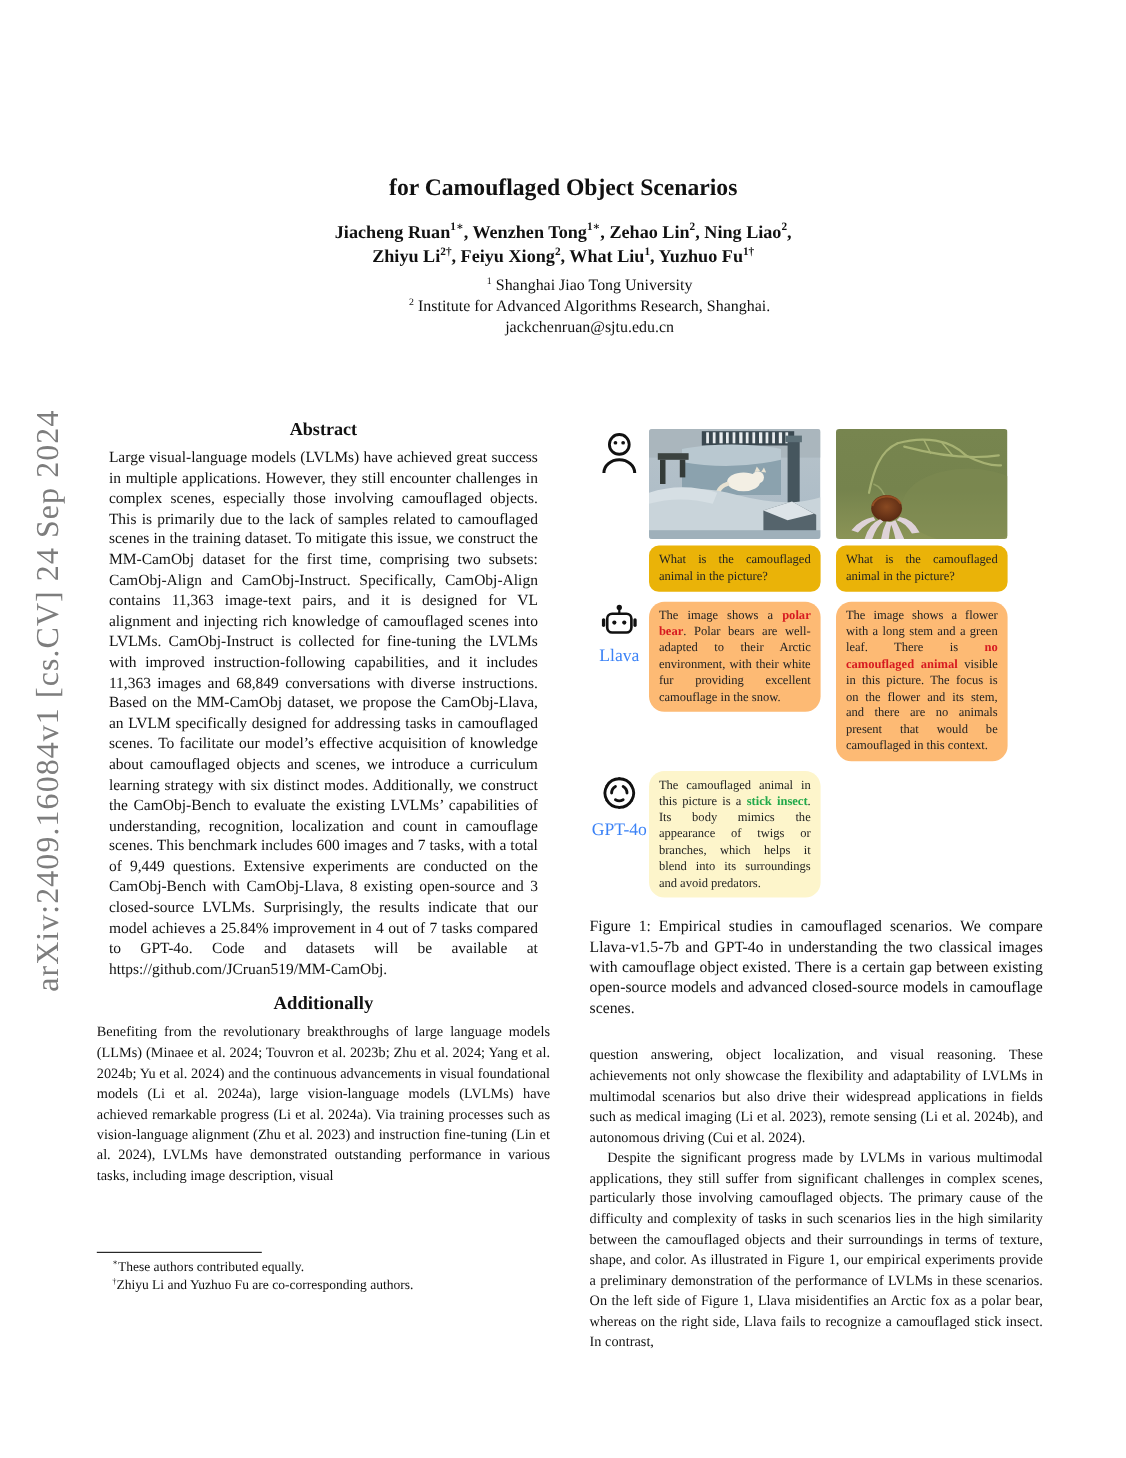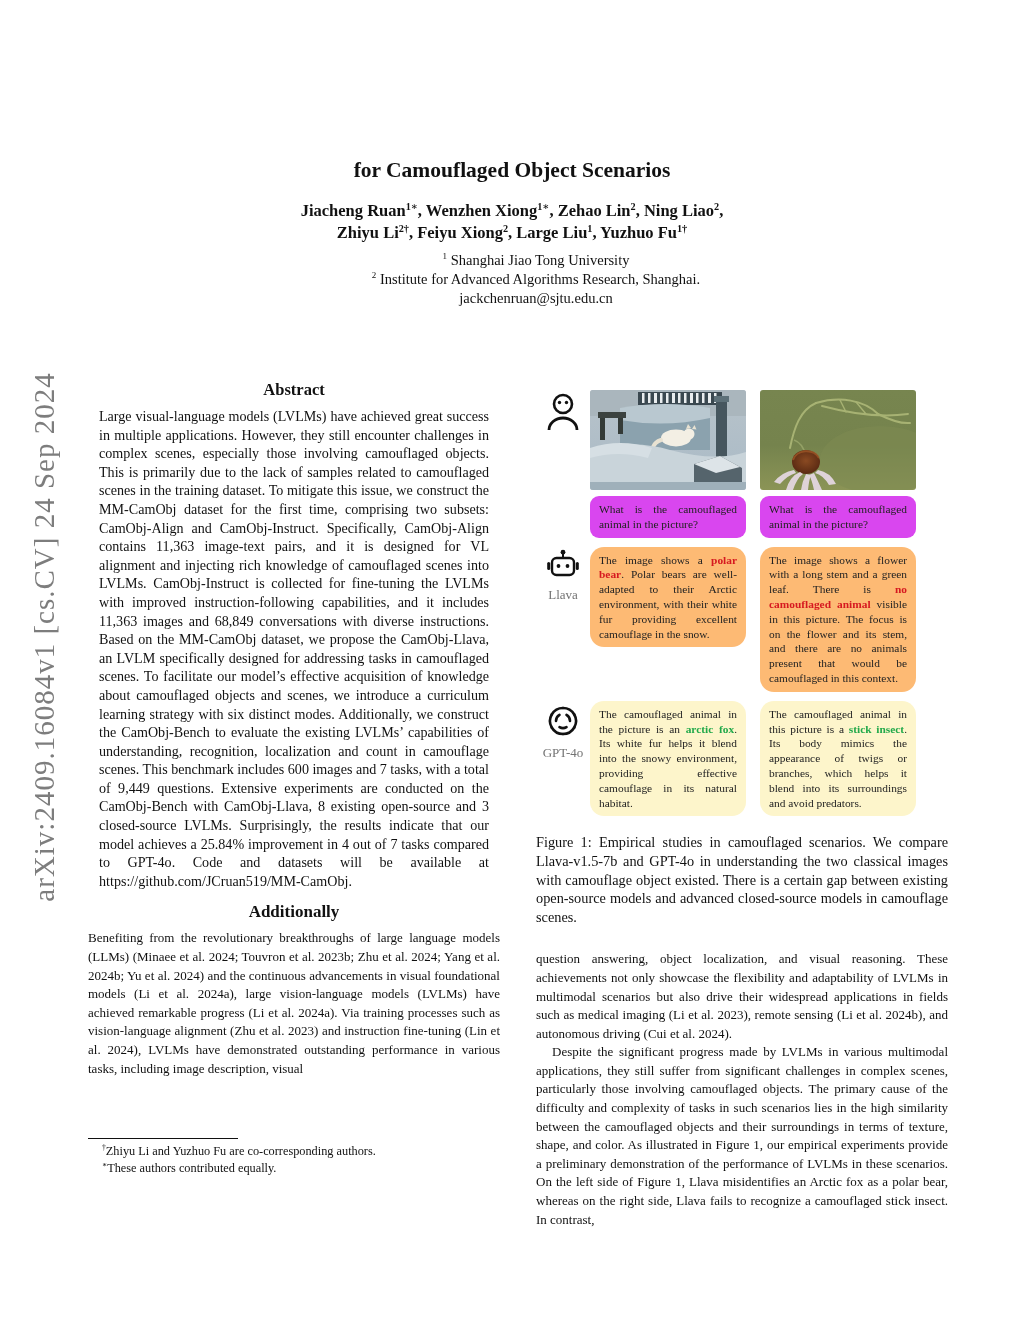--- a/index.html
+++ b/index.html
@@ -34,67 +34,67 @@
   .fig-row{display:flex;align-items:flex-start;}
   .icon-col{width:54px;flex:0 0 54px;display:flex;flex-direction:column;align-items:center;}
   .img-box{width:156px;flex:0 0 156px;height:100px;border-radius:3px;overflow:hidden;margin-right:14px;}
   .img-box:last-child{margin-right:0;}
   .img-box svg{display:block;}
   .bubble{
     width:138px;flex:0 0 138px;padding:6px 9px;margin-right:14px;border-radius:9px;
     font-size:11.4px;line-height:14.8px;text-align:justify;color:#222;
   }
   .bubble:last-child{margin-right:0;}
-  .q-bubble{background:#d946ef;}
+  .q-bubble{background:#eab308;}
   .a-bubble{border-radius:14px;}
   .llava-bubble{background:#fdba74;}
   .gpt-bubble{background:#fdf5cb;}
   .hl-red{color:#d61920;font-weight:bold;}
   .hl-green{color:#22a94a;font-weight:bold;}
-  .model-label{font-size:13px;margin-top:2px;color:#737373;}
+  .model-label{font-size:16px;margin-top:2px;color:#3b82f6;}
   .row-q{margin-top:6px;}
   .row-llava{margin-top:9px;}
   .row-gpt{margin-top:9px;}
   .fig-caption{margin-top:17px;font-size:14.3px;line-height:18.6px;text-align:justify;}
   .rc-text{margin-top:24px;}
   .icon-pad{padding-top:2px;}
 </style>
 </head>
 <body>
 
 <div class="page">
 
   <div class="arxiv-side">arXiv:2409.16084v1  [cs.CV]  24 Sep 2024</div>
 
   <div class="header">
     <div class="title">
       <div>for Camouflaged Object Scenarios</div>
     </div>
     <div class="authors">
-      <div><span>Jiacheng Ruan</span><sup>1∗</sup><span>, Wenzhen Xiong</span><sup>1∗</sup><span>, Zehao Lin</span><sup>2</sup><span>, Ning Liao</span><sup>2</sup><span>,</span></div>
-      <div><span>Zhiyu Li</span><sup>2†</sup><span>, Feiyu Xiong</span><sup>2</sup><span>, Large Liu</span><sup>1</sup><span>, Yuzhuo Fu</span><sup>1†</sup></div>
+      <div><span>Jiacheng Ruan</span><sup>1∗</sup><span>, Wenzhen Tong</span><sup>1∗</sup><span>, Zehao Lin</span><sup>2</sup><span>, Ning Liao</span><sup>2</sup><span>,</span></div>
+      <div><span>Zhiyu Li</span><sup>2†</sup><span>, Feiyu Xiong</span><sup>2</sup><span>, What Liu</span><sup>1</sup><span>, Yuzhuo Fu</span><sup>1†</sup></div>
     </div>
     <div class="affils">
       <div><sup>1</sup><span> Shanghai Jiao Tong University</span></div>
       <div><sup>2</sup><span> Institute for Advanced Algorithms Research, Shanghai.</span></div>
       <div>jackchenruan@sjtu.edu.cn</div>
     </div>
   </div>
 
   <div class="col-left">
     <div class="sec-heading">Abstract</div>
     <p class="body-text abstract-text"><span>Large visual-language models (LVLMs) have achieved great success in multiple applications. However, they still encounter challenges in complex scenes, especially those involving camouflaged objects. This is primarily due to the lack of samples related to camouflaged scenes in the training dataset. To mitigate this issue, we construct the MM-CamObj dataset for the first time, comprising two subsets: CamObj-Align and CamObj-Instruct. Specifically, CamObj-Align contains 11,363 image-text pairs, and it is designed for VL alignment and injecting rich knowledge of camouflaged scenes into LVLMs. CamObj-Instruct is collected for fine-tuning the LVLMs with improved instruction-following capabilities, and it includes 11,363 images and 68,849 conversations with diverse instructions. Based on the MM-CamObj dataset, we propose the CamObj-Llava, an LVLM specifically designed for addressing tasks in camouflaged scenes. To facilitate our model’s effective acquisition of knowledge about camouflaged objects and scenes, we introduce a curriculum learning strategy with six distinct modes. Additionally, we construct the CamObj-Bench to evaluate the existing LVLMs’ capabilities of understanding, recognition, localization and count in camouflage scenes. This benchmark includes 600 images and 7 tasks, with a total of 9,449 questions. Extensive experiments are conducted on the CamObj-Bench with CamObj-Llava, 8 existing open-source and 3 closed-source LVLMs. Surprisingly, the results indicate that our model achieves a 25.84% improvement in 4 out of 7 tasks compared to GPT-4o. Code and datasets will be available at </span><span>https://github.com/JCruan519/MM-CamObj.</span></p>
     <div class="sec-heading intro-heading">Additionally</div>
     <p class="body-text">Benefiting from the revolutionary breakthroughs of large language models (LLMs) (Minaee et al. 2024; Touvron et al. 2023b; Zhu et al. 2024; Yang et al. 2024b; Yu et al. 2024) and the continuous advancements in visual foundational models (Li et al. 2024a), large vision-language models (LVLMs) have achieved remarkable progress (Li et al. 2024a). Via training processes such as vision-language alignment (Zhu et al. 2023) and instruction fine-tuning (Lin et al. 2024), LVLMs have demonstrated outstanding performance in various tasks, including image description, visual</p>
   </div>
 
   <div class="footnote-block">
     <div class="footnote-rule"></div>
+    <div class="footnote-line"><sup>∗</sup><span>These authors contributed equally.</span></div>
     <div class="footnote-line"><sup>†</sup><span>Zhiyu Li and Yuzhuo Fu are co-corresponding authors.</span></div>
-    <div class="footnote-line"><sup>∗</sup><span>These authors contributed equally.</span></div>
   </div>
 
   <div class="col-right">
 
     <div>
 
       <div class="fig-row">
         <div class="icon-col icon-pad">
           <svg width="38" height="40" viewBox="0 0 38 40">
             <circle cx="19" cy="12" r="9" fill="none" stroke="#111" stroke-width="2.6"></circle>
@@ -227,21 +227,20 @@
                 <path d="M 0 -13 A 13 13 0 0 1 11.26 -6.5" transform="rotate(240)"></path>
                 <path d="M 0 -13 A 13 13 0 0 1 11.26 -6.5" transform="rotate(300)"></path>
                 <path d="M 0 -7 A 7 7 0 0 1 6.06 -3.5" transform="rotate(30)"></path>
                 <path d="M 0 -7 A 7 7 0 0 1 6.06 -3.5" transform="rotate(150)"></path>
                 <path d="M 0 -7 A 7 7 0 0 1 6.06 -3.5" transform="rotate(270)"></path>
               </g>
             </svg>
           </span>
           <div class="model-label">GPT-4o</div>
         </div>
-        <div class="bubble a-bubble gpt-bubble"><span>The camouflaged animal in the picture is an </span><span class="hl-green">arctic fox</span><span>. Its white fur helps it blend into the snowy environment, providing effective camouflage in its natural habitat.</span></div>
         <div class="bubble a-bubble gpt-bubble"><span>The camouflaged animal in this picture is a </span><span class="hl-green">stick insect</span><span>. Its body mimics the appearance of twigs or branches, which helps it blend into its surroundings and avoid predators.</span></div>
       </div>
 
       <div class="fig-caption">Figure 1: Empirical studies in camouflaged scenarios. We compare Llava-v1.5-7b and GPT-4o in understanding the two classical images with camouflage object existed. There is a certain gap between existing open-source models and advanced closed-source models in camouflage scenes.</div>
     </div>
 
     <p class="body-text rc-text">question answering, object localization, and visual reasoning. These achievements not only showcase the flexibility and adaptability of LVLMs in multimodal scenarios but also drive their widespread applications in fields such as medical imaging (Li et al. 2023), remote sensing (Li et al. 2024b), and autonomous driving (Cui et al. 2024).</p>
     <p class="body-text indent" style="margin-top:0;">Despite the significant progress made by LVLMs in various multimodal applications, they still suffer from significant challenges in complex scenes, particularly those involving camouflaged objects. The primary cause of the difficulty and complexity of tasks in such scenarios lies in the high similarity between the camouflaged objects and their surroundings in terms of texture, shape, and color. As illustrated in Figure 1, our empirical experiments provide a preliminary demonstration of the performance of LVLMs in these scenarios. On the left side of Figure 1, Llava misidentifies an Arctic fox as a polar bear, whereas on the right side, Llava fails to recognize a camouflaged stick insect. In contrast,</p>
   </div>
 

